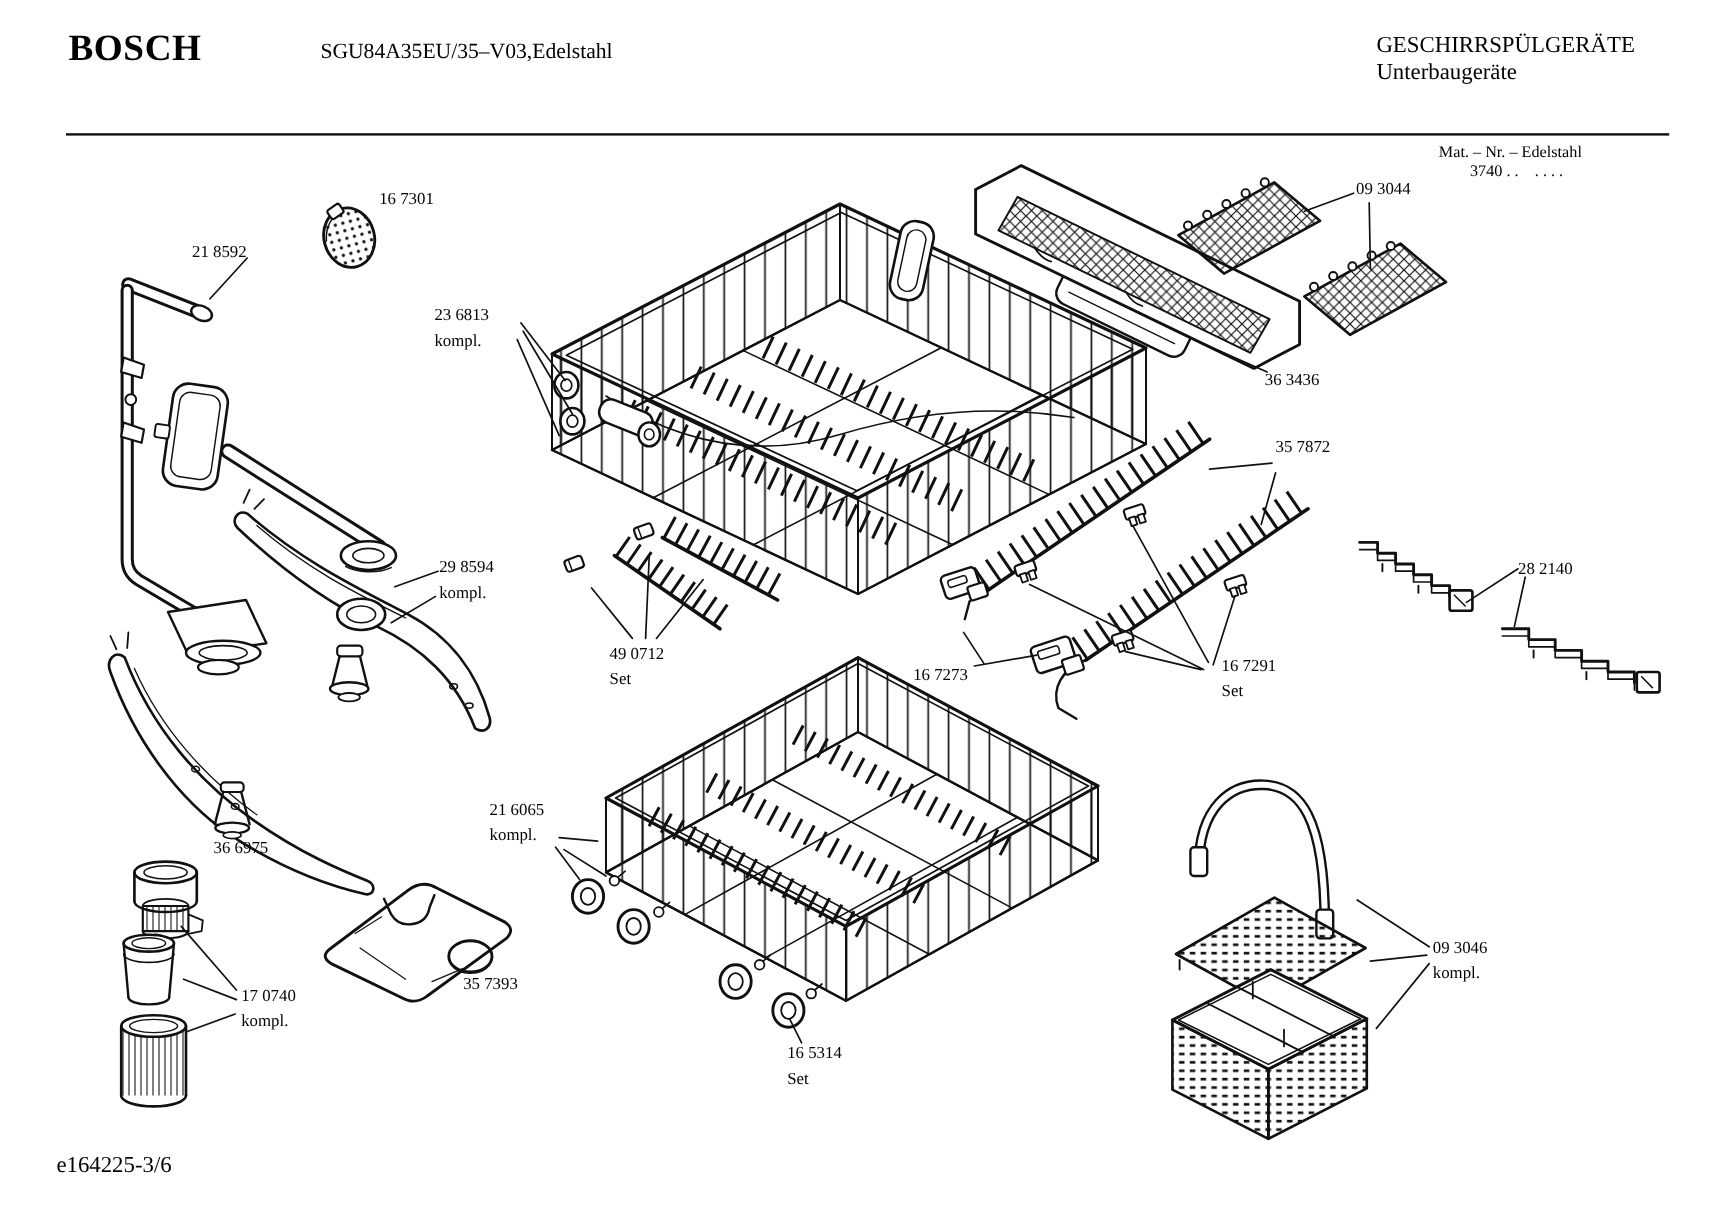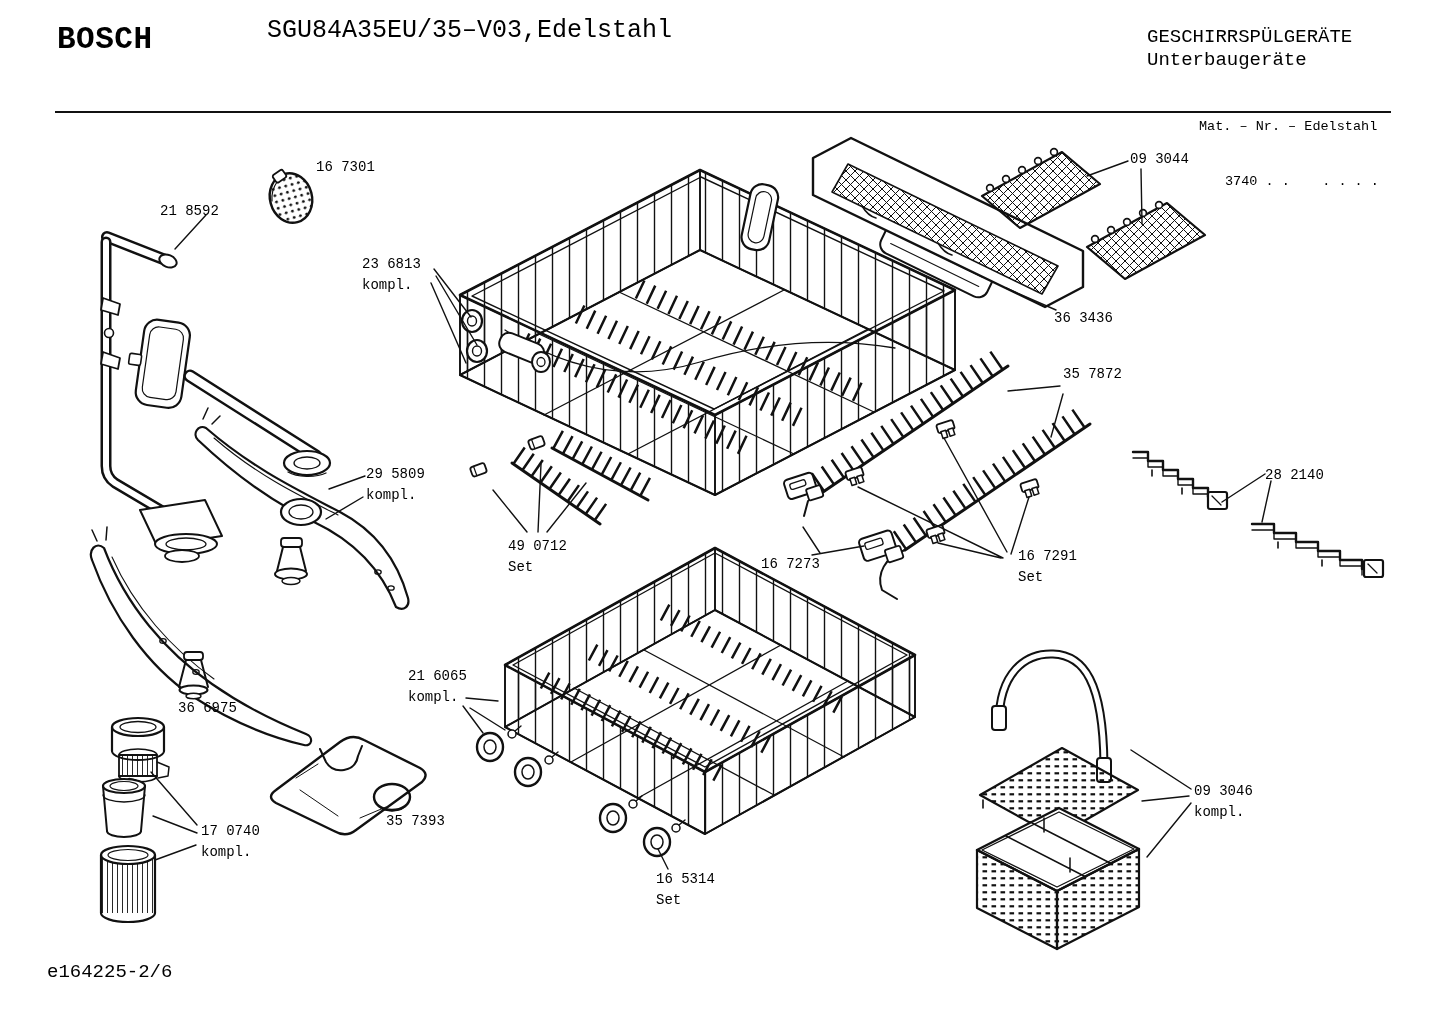--- a/index.html
+++ b/index.html
@@ -1,25 +1,25 @@
 <!DOCTYPE html>
 <html><head>
 <meta charset="utf-8">
 <style>
   html,body{margin:0;padding:0;background:#fff;}
   .page{position:relative;width:1442px;height:1019px;background:#fff;overflow:hidden;
-        font-family:Liberation Mono, monospace;color:#000;}
+        font-family:Liberation Serif, serif;color:#000;}
   .brand{position:absolute;left:57px;top:22px;font-size:31px;font-weight:bold;letter-spacing:.5px;}
-  .model{position:absolute;top:16px;font-size:25px;white-space:pre;}
+  .model{position:absolute;top:32px;font-size:18px;white-space:pre;}
   .model-a{left:267px}
   .model-b{left:562px}
   .category{position:absolute;left:1147px;top:26px;font-size:19px;line-height:23px;}
   .rule{position:absolute;left:55px;top:111px;width:1336px;height:2px;background:#111;}
   .matnr{position:absolute;left:1199px;top:119px;font-size:13.5px;line-height:16px;}
-  .matnr .v{margin-left:26px;white-space:pre;margin-top:39px;}
+  .matnr .v{margin-left:26px;white-space:pre;}
   .plabel{position:absolute;font-size:14px;line-height:20.5px;white-space:pre-line;}
   .footer{position:absolute;left:47px;top:961px;font-size:19px;}
   svg.art{position:absolute;left:0;top:0;}
 </style>
 </head>
 <body>
 
 <div class="page">
 
   <div class="brand">BOSCH</div>
@@ -342,32 +342,32 @@
   </svg>
 
   <div class="plabel" style="left:316px;top:157px">16 7301</div>
   <div class="plabel" style="left:160px;top:201px">21 8592</div>
   <div class="plabel" style="left:362px;top:254px">23 6813
 kompl.</div>
   <div class="plabel" style="left:1130px;top:149px">09 3044</div>
   <div class="plabel" style="left:1054px;top:308px">36 3436</div>
   <div class="plabel" style="left:1063px;top:364px">35 7872</div>
   <div class="plabel" style="left:1265px;top:465px">28 2140</div>
-  <div class="plabel" style="left:366px;top:464px">29 5809
+  <div class="plabel" style="left:366px;top:464px">29 8594
 kompl.</div>
   <div class="plabel" style="left:508px;top:536px">49 0712
 Set</div>
   <div class="plabel" style="left:761px;top:554px">16 7273</div>
   <div class="plabel" style="left:1018px;top:546px">16 7291
 Set</div>
   <div class="plabel" style="left:178px;top:698px">36 6975</div>
   <div class="plabel" style="left:408px;top:666px">21 6065
 kompl.</div>
   <div class="plabel" style="left:201px;top:821px">17 0740
 kompl.</div>
   <div class="plabel" style="left:386px;top:811px">35 7393</div>
   <div class="plabel" style="left:656px;top:869px">16 5314
 Set</div>
   <div class="plabel" style="left:1194px;top:781px">09 3046
 kompl.</div>
 
-  <div class="footer">e164225-2/6</div>
+  <div class="footer">e164225-3/6</div>
 </div>
 
 </body></html>

